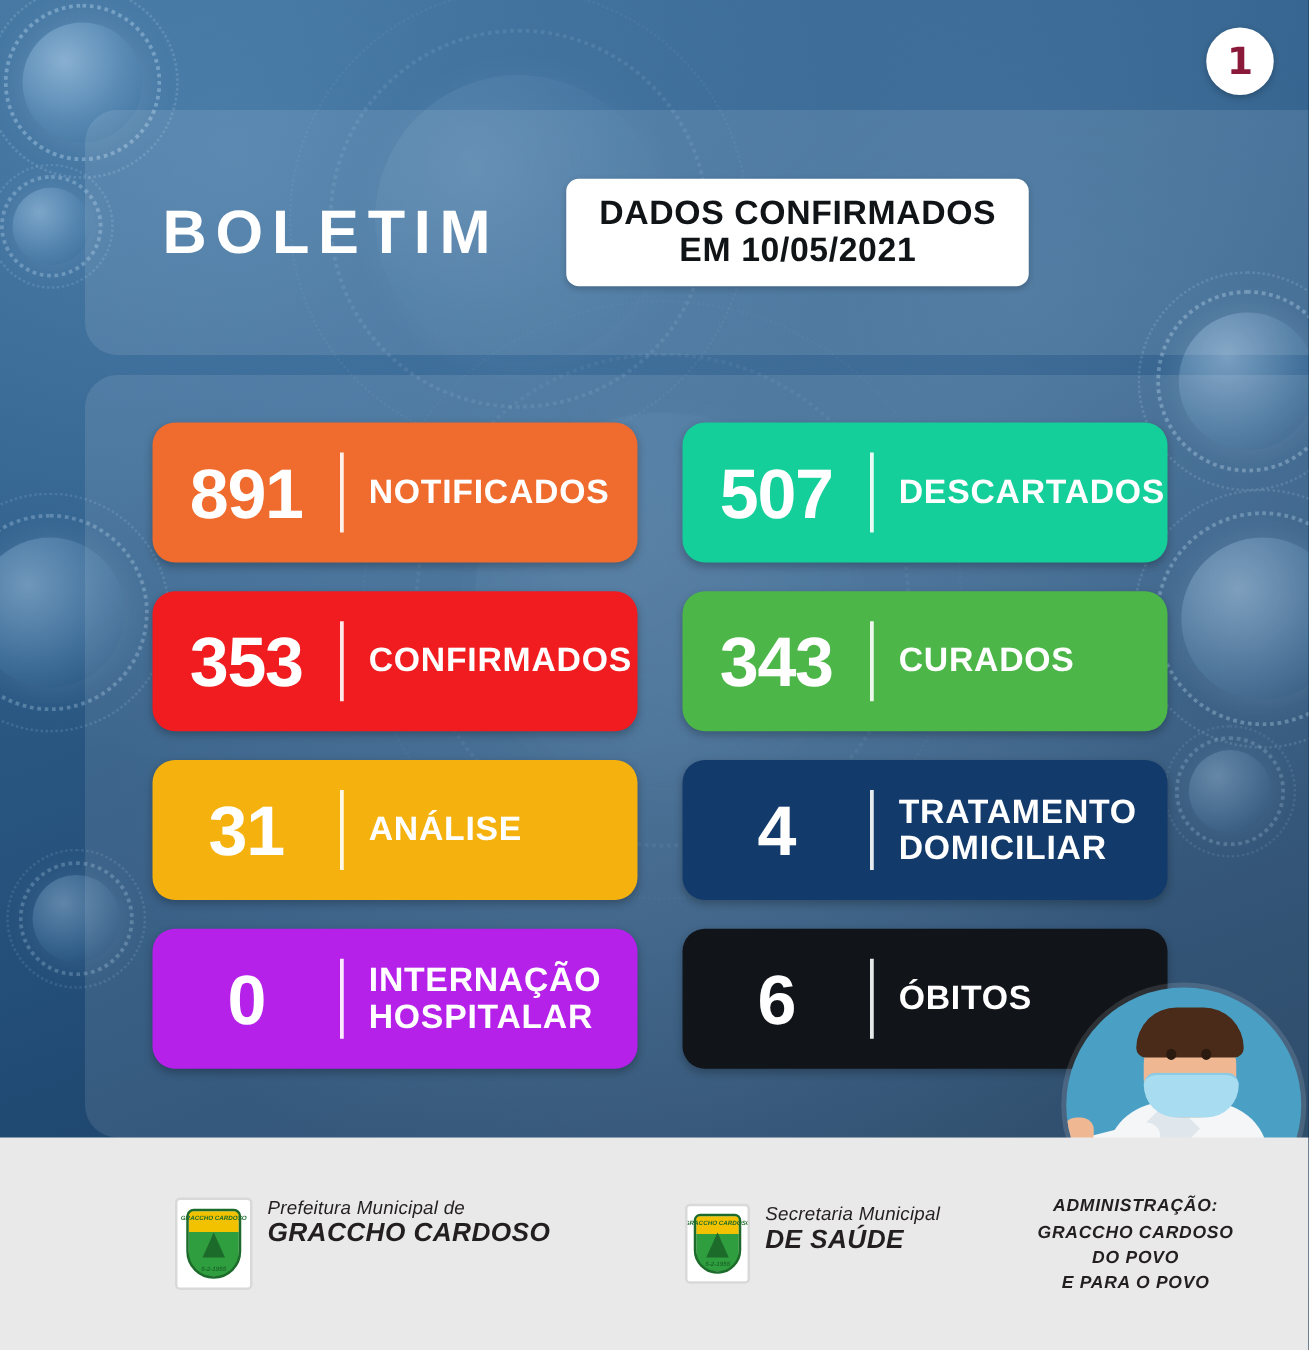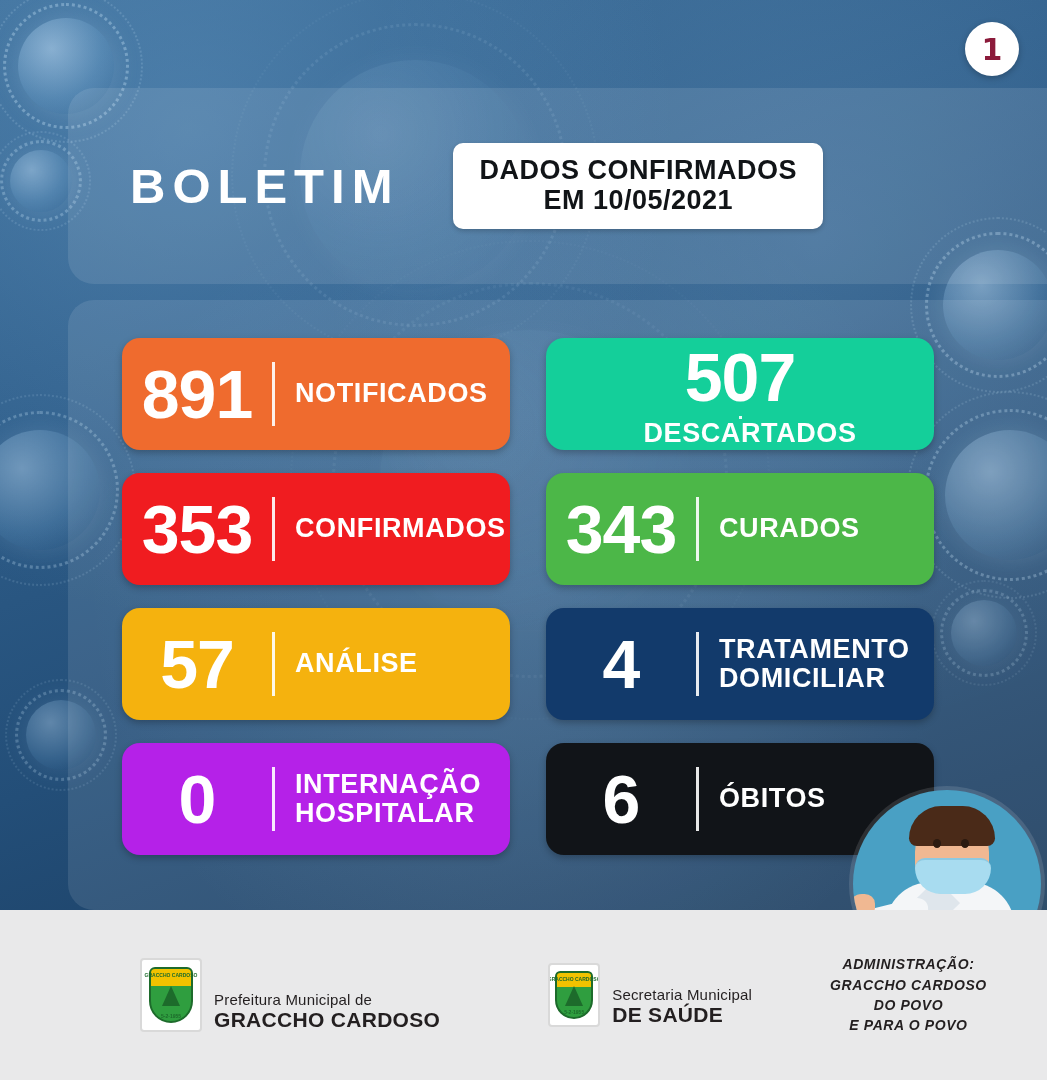--- a/index.html
+++ b/index.html
@@ -122,21 +122,21 @@
     border-radius: 18px;
     display: flex;
     align-items: center;
     color: #ffffff;
     box-shadow: 0 3px 7px rgba(0,0,0,.25);
     overflow: hidden;
   }
   .card .num {
     min-width: 150px;
     text-align: center;
-    font-size: 68px;
+    font-size: 56px;
     font-weight: 700;
     letter-spacing: -1px;
     padding: 0 6px;
   }
   .card .sep {
     width: 3px;
     height: 64px;
     background: rgba(255,255,255,0.9);
     flex: 0 0 3px;
   }
@@ -197,21 +197,21 @@
     background: #f0b892; border-radius: 50% 40% 45% 50%;
   }
 
   
   .footer {
     position: absolute; left: 0; bottom: 0; width: 1047px; height: 170px;
     background: #e9e9ea;
     z-index: 6;
     display: flex; align-items: center;
   }
-  .logo-block { display: flex; align-items: flex-end; }
+  .logo-block { display: flex; align-items: flex-start; font-style: italic; }
   .brasao {
     width: 62px; height: 74px; border-radius: 4px;
     background: #ffffff;
     border: 2px solid #d9d9d9;
     position: relative;
     display: flex; align-items: center; justify-content: center;
     overflow: hidden;
   }
   .brasao .shield {
     width: 44px; height: 56px;
@@ -276,37 +276,37 @@
   </div>
 
   <div class="stats-panel"></div>
 
   <div class="grid">
     <div class="card" id="c0" style="background: rgb(239, 107, 46);">
       <div class="num">891</div>
       <div class="sep"></div>
       <div class="lbl">NOTIFICADOS</div>
     </div>
-    <div class="card right" id="c1" style="background: rgb(20, 207, 154); flex-direction: column;">
+    <div class="card right" id="c1" style="background: rgb(20, 207, 154);">
       <div class="num">507</div>
       <div class="sep"></div>
       <div class="lbl">DESCARTADOS</div>
     </div>
     <div class="card" id="c2" style="background: rgb(240, 28, 32);">
       <div class="num">353</div>
       <div class="sep"></div>
       <div class="lbl">CONFIRMADOS</div>
     </div>
     <div class="card right" id="c3" style="background: rgb(76, 183, 72);">
       <div class="num">343</div>
       <div class="sep"></div>
       <div class="lbl">CURADOS</div>
     </div>
     <div class="card" id="c4" style="background: rgb(245, 178, 14);">
-      <div class="num">57</div>
+      <div class="num">31</div>
       <div class="sep"></div>
       <div class="lbl">ANÁLISE</div>
     </div>
     <div class="card right" id="c5" style="background: rgb(18, 58, 107);">
       <div class="num">4</div>
       <div class="sep"></div>
       <div class="lbl">TRATAMENTO DOMICILIAR</div>
     </div>
     <div class="card" id="c6" style="background: rgb(181, 33, 232);">
       <div class="num">0</div>

